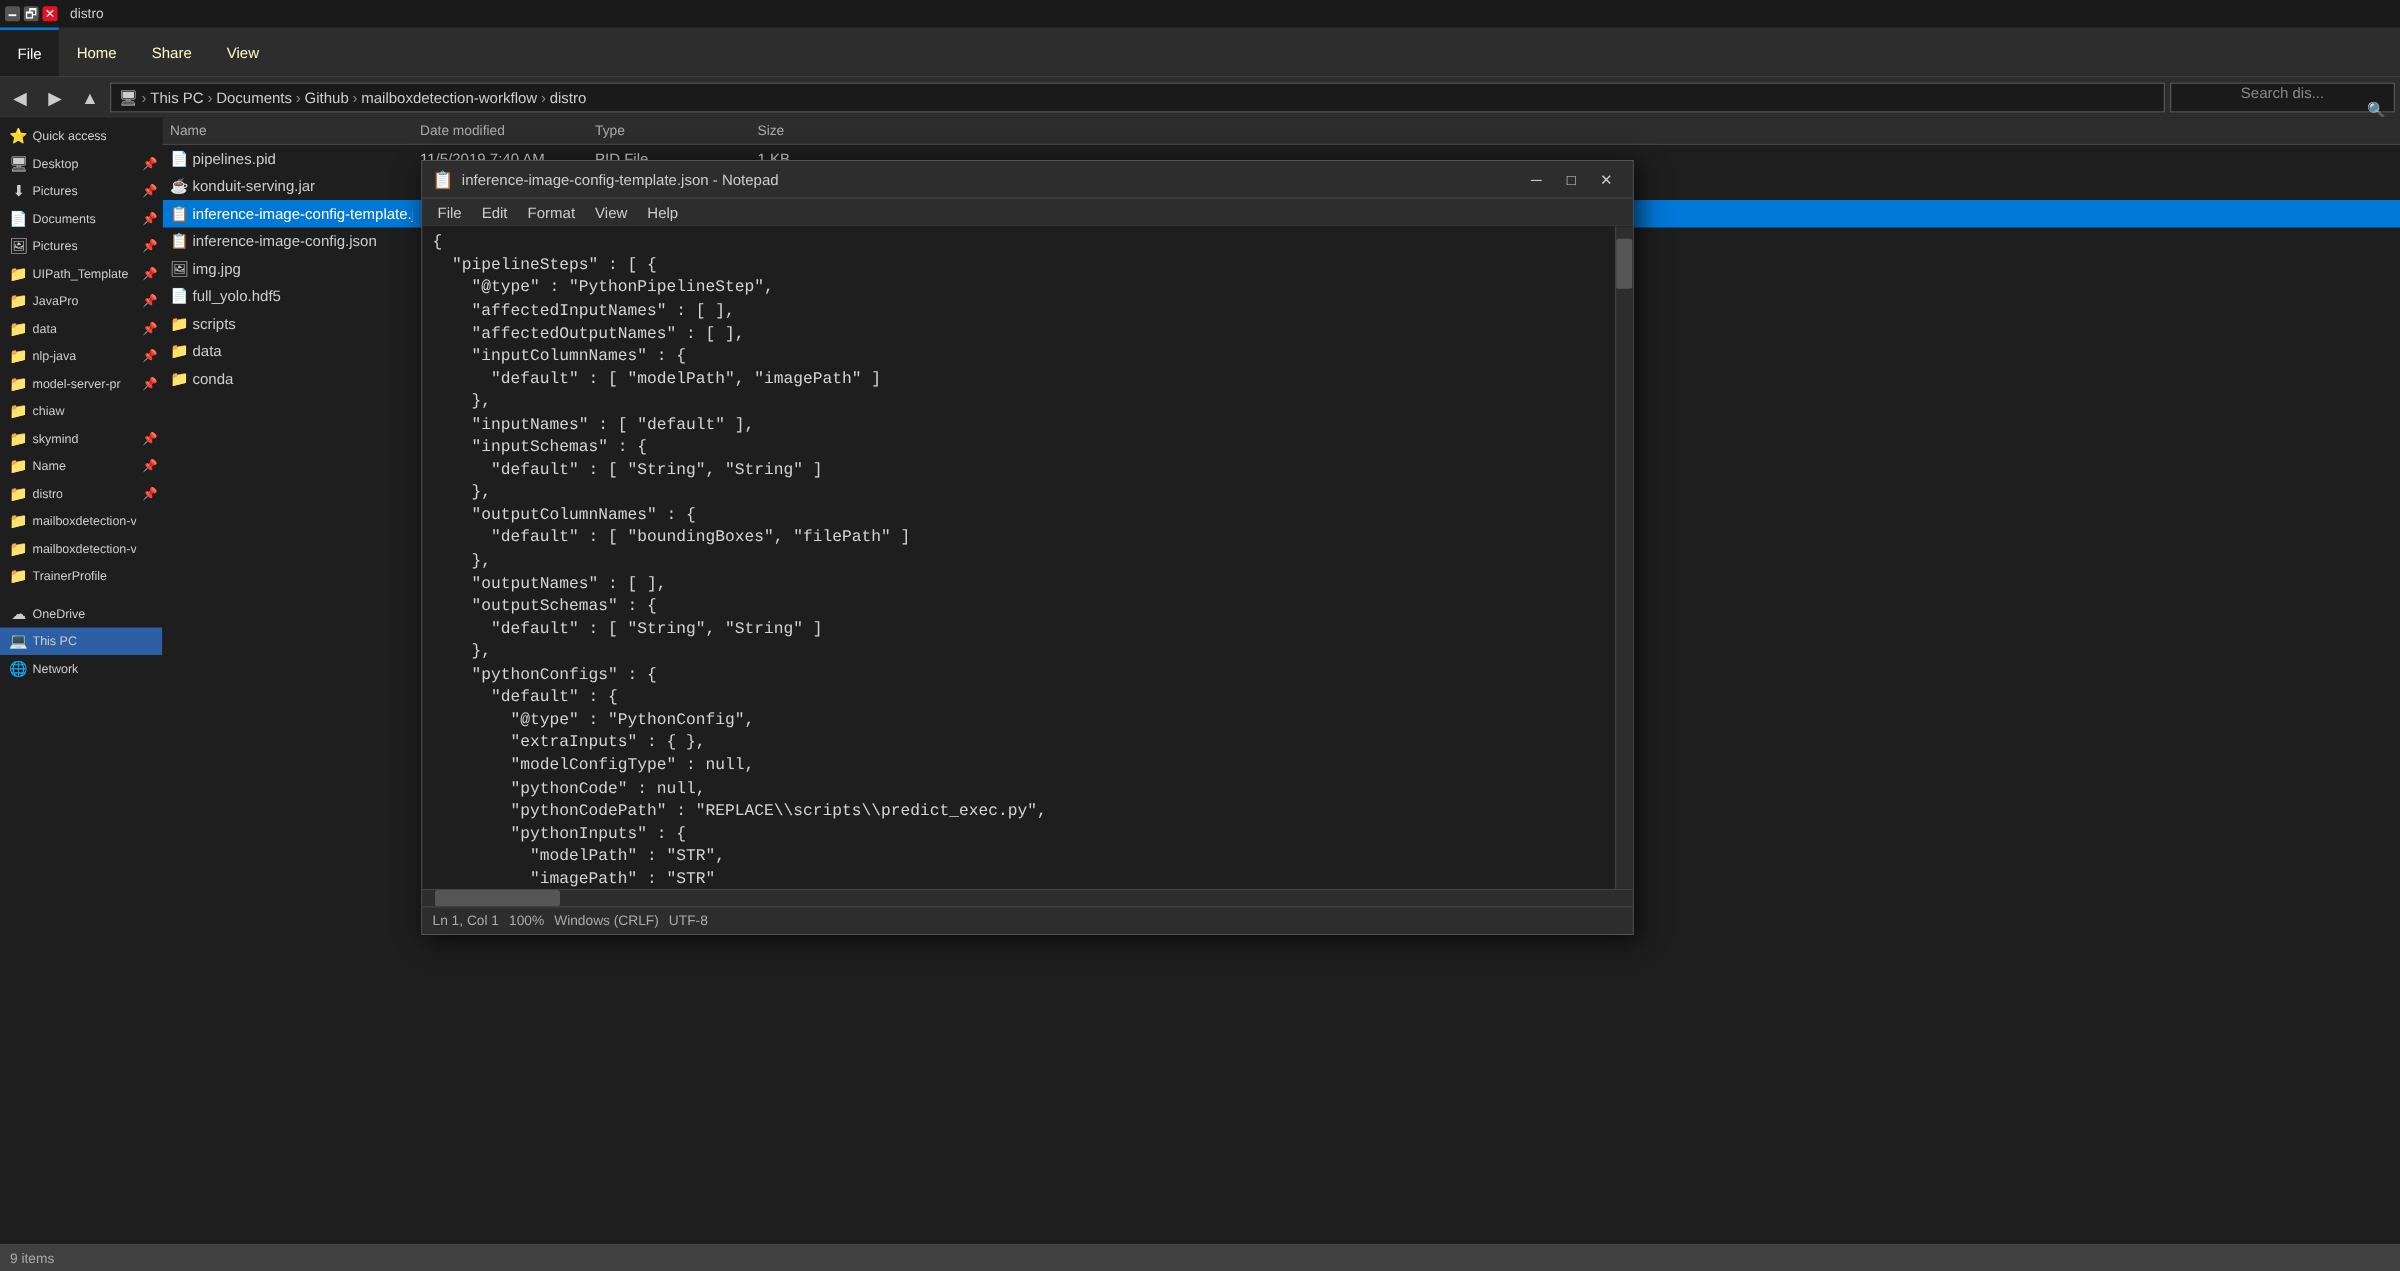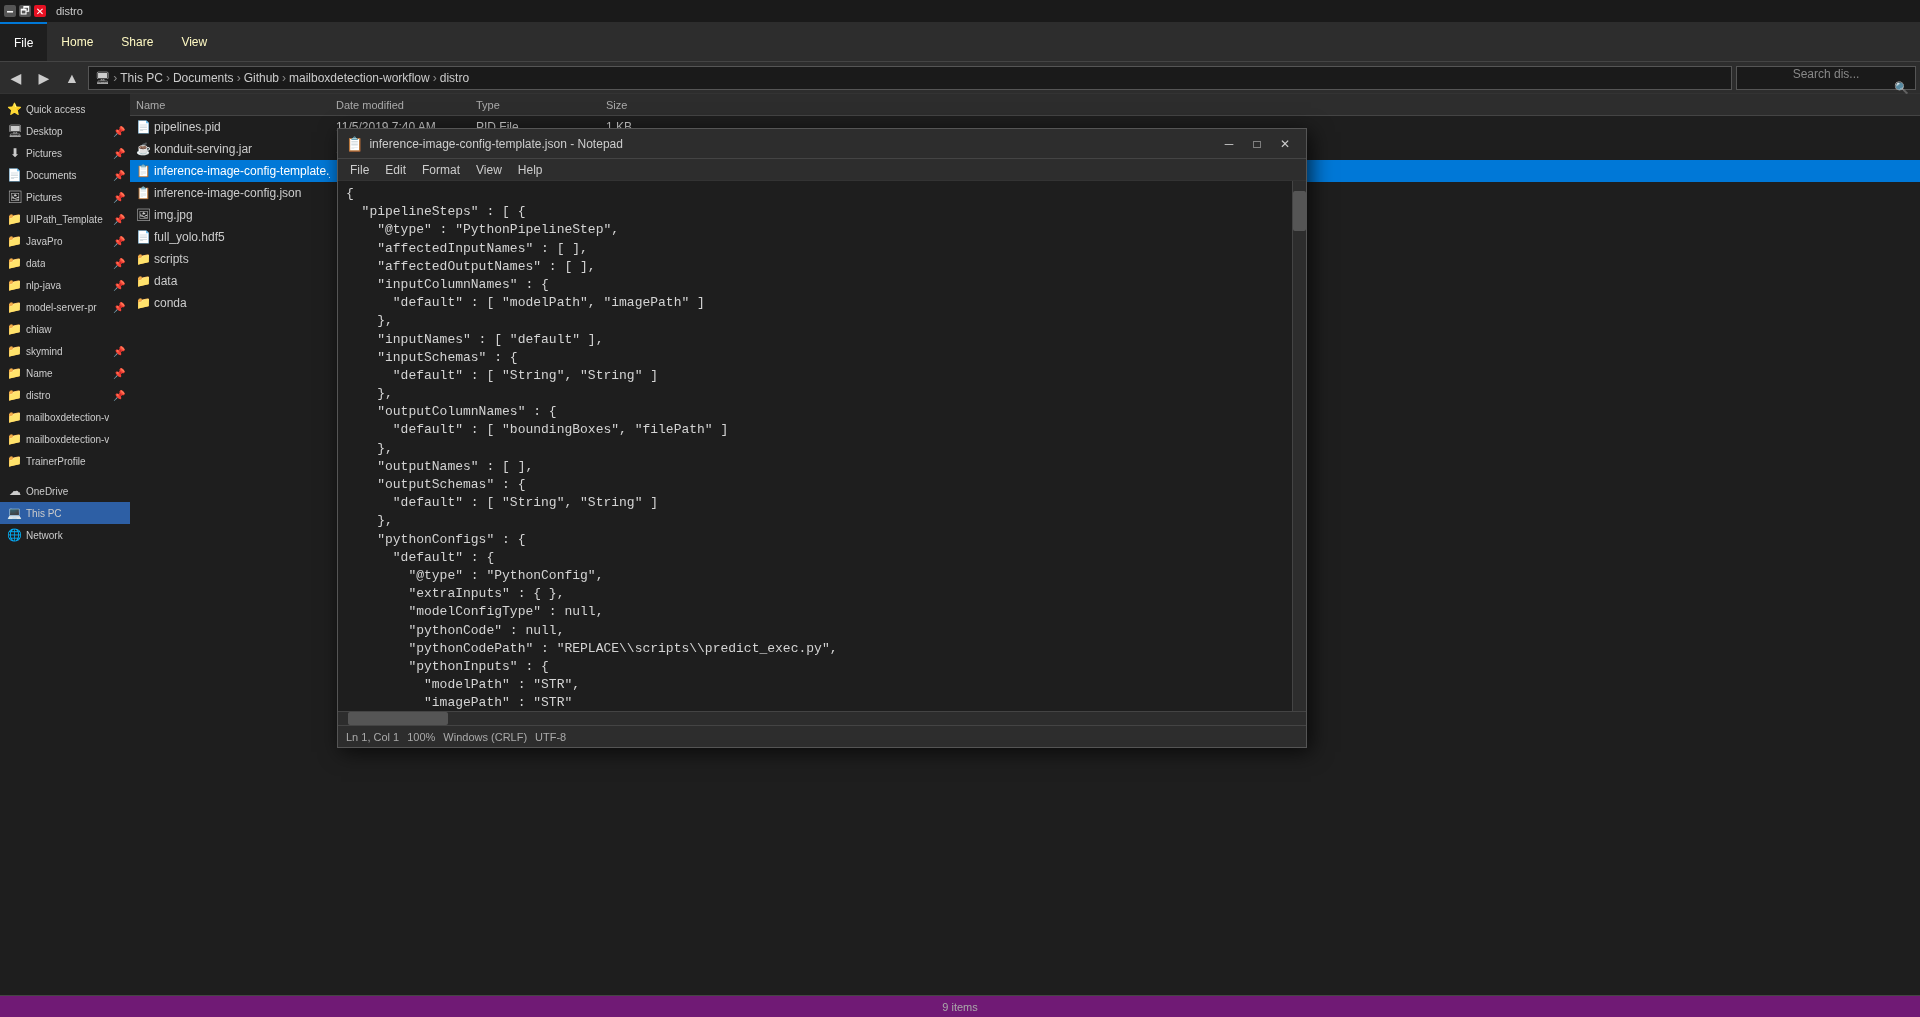--- a/index.html
+++ b/index.html
@@ -45,21 +45,21 @@
     .col-type { width: 130px; }
     .col-size { width: 80px; }
     .file-rows { flex: 1; overflow-y: auto; }
     .file-row { display: flex; align-items: center; height: 22px; padding: 0 0 0 0; cursor: pointer; font-size: 12px; color: #ccc; }
     .file-row.selected { background: #0078d7; color: #fff; }
     .file-cell { padding: 0 6px; overflow: hidden; text-overflow: ellipsis; white-space: nowrap; }
     .file-name-cell { width: 200px; display: flex; align-items: center; gap: 4px; }
     .file-icon { width: 14px; height: 14px; flex-shrink: 0; font-size: 12px; }
 
     
-    .status-bar { height: 22px; background: #701a75; border-top: 1px solid #444; display: flex; align-items: center; padding: 0 8px; font-size: 11px; color: #aaa; justify-content: center; }
+    .status-bar { height: 22px; background: #404040; border-top: 1px solid #444; display: flex; align-items: center; padding: 0 8px; font-size: 11px; color: #aaa; }
 
     
     .notepad-window { position: absolute; top: 128px; left: 337px; width: 970px; height: 620px; background: #1e1e1e; border: 1px solid #555; display: flex; flex-direction: column; box-shadow: 4px 4px 20px rgba(0,0,0,0.7); z-index: 100; }
     .notepad-title-bar { height: 30px; background: #2d2d2d; display: flex; align-items: center; justify-content: space-between; padding: 0 8px; border-bottom: 1px solid #444; }
     .notepad-title { font-size: 12px; color: #ccc; display: flex; align-items: center; gap: 6px; }
     .notepad-file-icon { font-size: 14px; }
     .notepad-controls { display: flex; gap: 2px; }
     .notepad-menu { height: 22px; background: #2d2d2d; display: flex; align-items: center; padding: 0 4px; border-bottom: 1px solid #333; }
     .notepad-menu-item { padding: 0 8px; height: 100%; display: flex; align-items: center; font-size: 12px; color: #ccc; cursor: pointer; }
     .notepad-content { flex: 1; background: #1e1e1e; overflow: hidden; display: flex; position: relative; }

